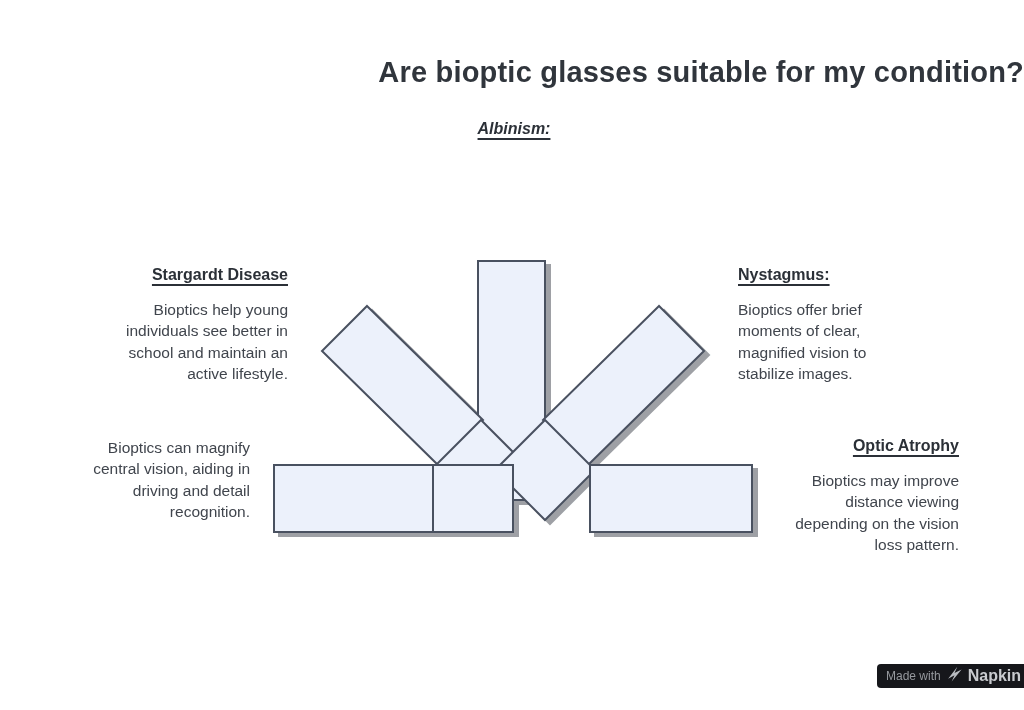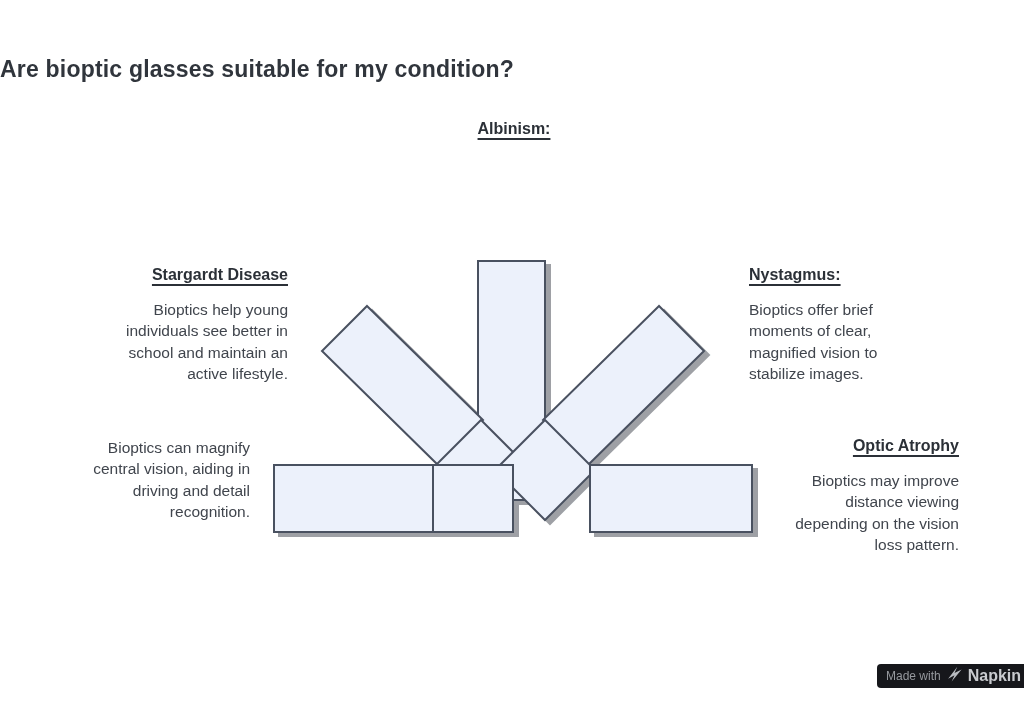--- a/index.html
+++ b/index.html
@@ -17,43 +17,43 @@
   html,body{background:var(--background);}
   .canvas{
     position:relative;
     width:1024px;height:710px;
     background:var(--background);
     font-family:"Liberation Sans","DejaVu Sans",sans-serif;
     overflow:hidden;
   }
   .title{
     position:absolute;top:56px;left:0;width:1024px;
-    text-align:left;
-    font-size:23px;font-weight:700;letter-spacing:.2px;
+    text-align:right;
+    font-size:29px;font-weight:700;letter-spacing:.2px;
     color:var(--title-text);
   }
   .block{position:absolute;}
   .block h3{
     font-size:16px;font-weight:700;color:var(--heading-text);
     text-decoration:underline;
     text-decoration-thickness:1.5px;
     text-underline-offset:4px;
     margin-bottom:15px;
   }
   .block p{
     font-size:15.5px;line-height:1.38;color:var(--body-text);
   }
   .align-center{text-align:center;}
   .align-right{text-align:right;}
   .align-left{text-align:left;}
 
   .block-albinism{top:120px;left:423px;width:182px;}
-  .block-albinism h3{margin-bottom:17px;}
+  .block-albinism h3{margin-bottom:17px;font-style:italic;}
   .block-stargardt{top:266px;left:112px;width:176px;}
-  .block-nystagmus{top:266px;left:738px;width:158px;margin-left:11px;}
+  .block-nystagmus{top:266px;left:738px;width:158px;}
   .block-macular{top:437px;left:78px;width:172px;}
   .block-optic{top:437px;left:777px;width:182px;text-align:right;}
 
   .graphic{position:absolute;top:0;left:0;}
   .graphic path{
     fill:var(--shape-fill);
     stroke:var(--shape-stroke);
     stroke-width:2;
     stroke-linejoin:miter;
   }

